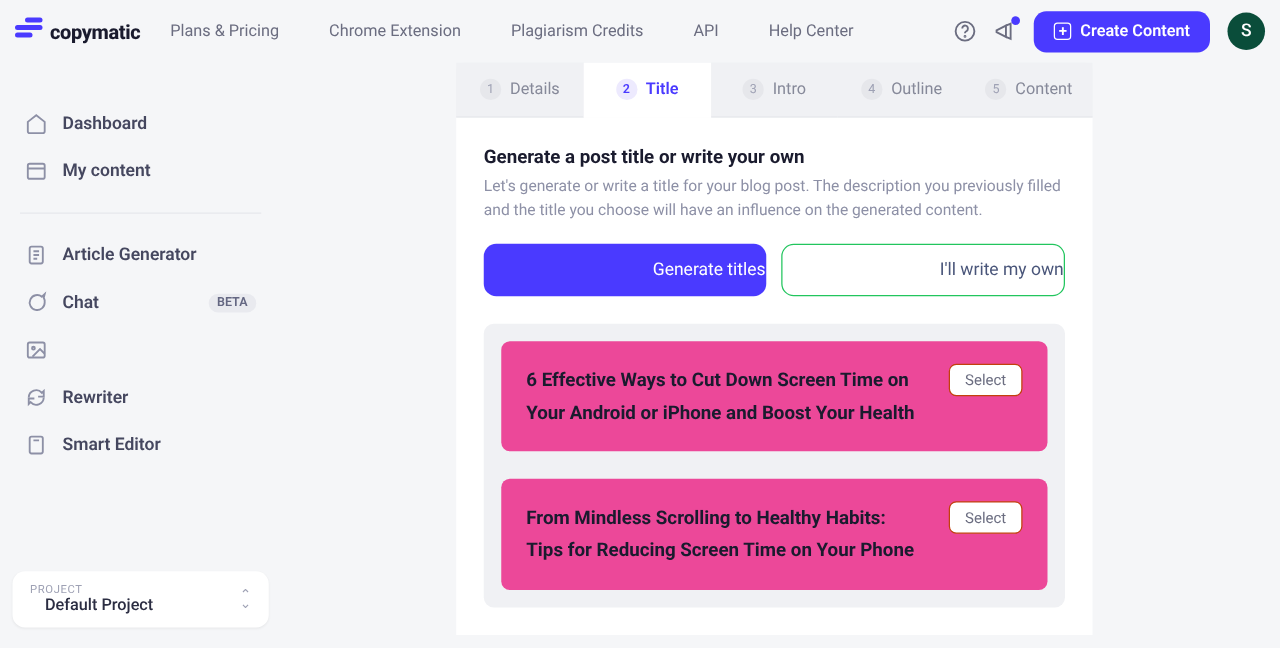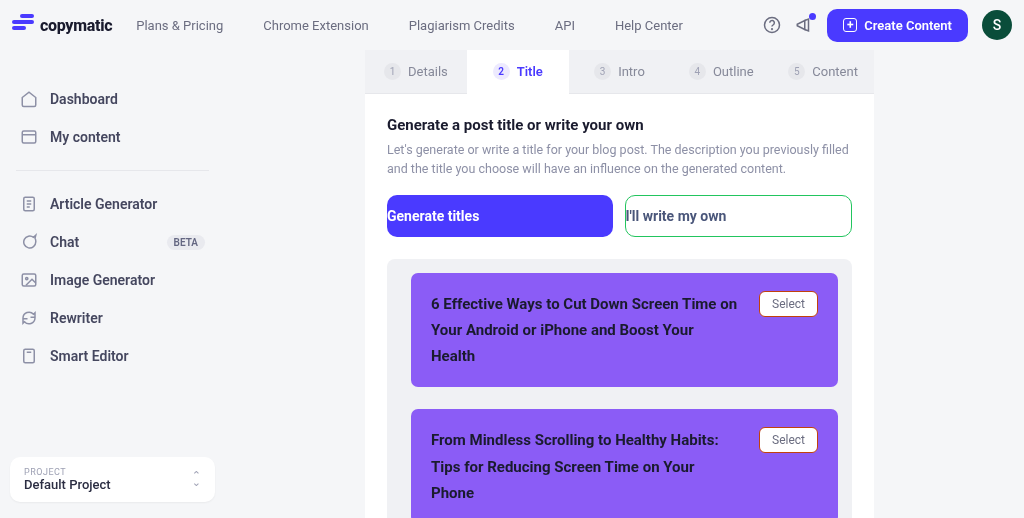--- a/index.html
+++ b/index.html
@@ -25,40 +25,40 @@
     .layout { display:flex; height:calc(100% - 50px); }
     .sidebar { width:225px; padding:30px 16px 0 16px; display:flex; flex-direction:column; position:relative; }
     .side-item { display:flex; align-items:center; gap:12px; padding:10px 4px; cursor:pointer; color:#2b2d42; font-size:14px; font-weight:600; }
     .side-item .icon { width:18px; height:18px; color:#8d90a6; display:flex; align-items:center; justify-content:center; }
     .side-item .label { flex:1; color:#45475f; }
     .side-badge { background:#e9eaef; color:#646782; font-size:10px; font-weight:600; padding:2px 7px; border-radius:10px; }
     .side-sep { height:1px; background:#e6e7eb; margin:14px 0; }
     .project-box { position:absolute; bottom:16px; left:10px; right:10px; background:#fff; border-radius:10px; padding:10px 14px; display:flex; align-items:center; cursor:pointer; box-shadow:0 1px 2px rgba(0,0,0,0.05);gap:37px; }
     .project-info { flex:1; }
     .project-label { font-size:9px; color:#9ea1b4; letter-spacing:0.5px; }
-    .project-name { font-size:13px; color:#2b2d42; font-weight:500; }
+    .project-name { font-size:13px; color:#2b2d42; font-weight:500;margin-left:12px; }
     .project-chev { color:#9ea1b4; font-size:11px; display:flex; flex-direction:column; line-height:0.6; }
 
     .main { flex:1; padding:0 150px 0 140px; overflow:auto; }
     .tabs { display:flex; background:#f0f1f4; border-radius:6px 6px 0 0; }
     .tab { flex:1; display:flex; align-items:center; justify-content:center; gap:7px; padding:13px 0; font-size:13px; color:#868999; cursor:pointer; background:#f0f1f4; border-bottom:1px solid #e6e7eb; }
     .tab.active { background:#fff; color:#4a3aff; font-weight:600; border-bottom:1px solid #fff; }
     .tab-num { width:17px; height:17px; border-radius:50%; background:#e6e7eb; color:#9ea1b4; font-size:10px; display:flex; align-items:center; justify-content:center; }
     .tab.active .tab-num { background:#edeafe; color:#4a3aff; }
 
     .panel { background:#fff; padding:22px; }
     .panel h2 { font-size:15px; font-weight:700; color:#1a1b2e; margin-bottom:7px; }
     .panel p { font-size:12.5px; color:#8d90a6; line-height:1.5; margin-bottom:16px; }
     .tab-buttons { display:flex; gap:12px; margin-bottom:22px; }
-    .tab-btn { flex:1; padding:12px 0; border-radius:10px; font-size:14px; font-weight:700; cursor:pointer; text-align:left; }
+    .tab-btn { flex:1; padding:12px 0; border-radius:10px; font-size:14px; font-weight:400; cursor:pointer; text-align:right; }
     .tab-btn.primary { background:#4a3aff; color:#fff; border:none; }
     .tab-btn.secondary { background:#fff; color:#4a567a; border:1px solid #22c55e; }
 
     .results { background:#f0f1f4; border-radius:8px; padding:14px; display:flex; flex-direction:column; gap:22px; }
-    .title-card { background:#8b5cf6; border-radius:7px; padding:18px 20px; display:flex; gap:18px; align-items:flex-start;margin-left:10px; }
+    .title-card { background:#ec4899; border-radius:7px; padding:18px 20px; display:flex; gap:18px; align-items:flex-start; }
     .title-text { flex:1; font-size:15px; font-weight:700; color:#1a1b2e; line-height:1.75; }
     .select-btn { border:1px solid #c2410c; background:#fff; color:#6b6d80; font-size:12px; padding:5px 12px; border-radius:6px; cursor:pointer; }
   </style>
 </head>
 <body>
 
 <div class="topbar">
   <div class="logo">
     <span class="logo-icon">
       <span class="logo-bar top"></span>
@@ -140,21 +140,20 @@
       <span class="side-badge">BETA</span>
     </div>
     <div class="side-item">
       <span class="icon">
           <svg viewBox="0 0 24 24" width="18" height="18" fill="none" stroke="currentColor" stroke-width="2">
             <rect x="3" y="4" width="18" height="16" rx="2"></rect>
             <circle cx="9" cy="10" r="1.5"></circle>
             <path d="M21 16l-5-5-8 8"></path>
           </svg>
         </span>
-      <span class="label">Image Generator</span>
     </div>
     <div class="side-item">
       <span class="icon">
           <svg viewBox="0 0 24 24" width="18" height="18" fill="none" stroke="currentColor" stroke-width="2">
             <path d="M4 12a8 8 0 0 1 14-5l2-2v6h-6"></path>
             <path d="M20 12a8 8 0 0 1-14 5l-2 2v-6h6"></path>
           </svg>
         </span>
       <span class="label">Rewriter</span>
     </div>

